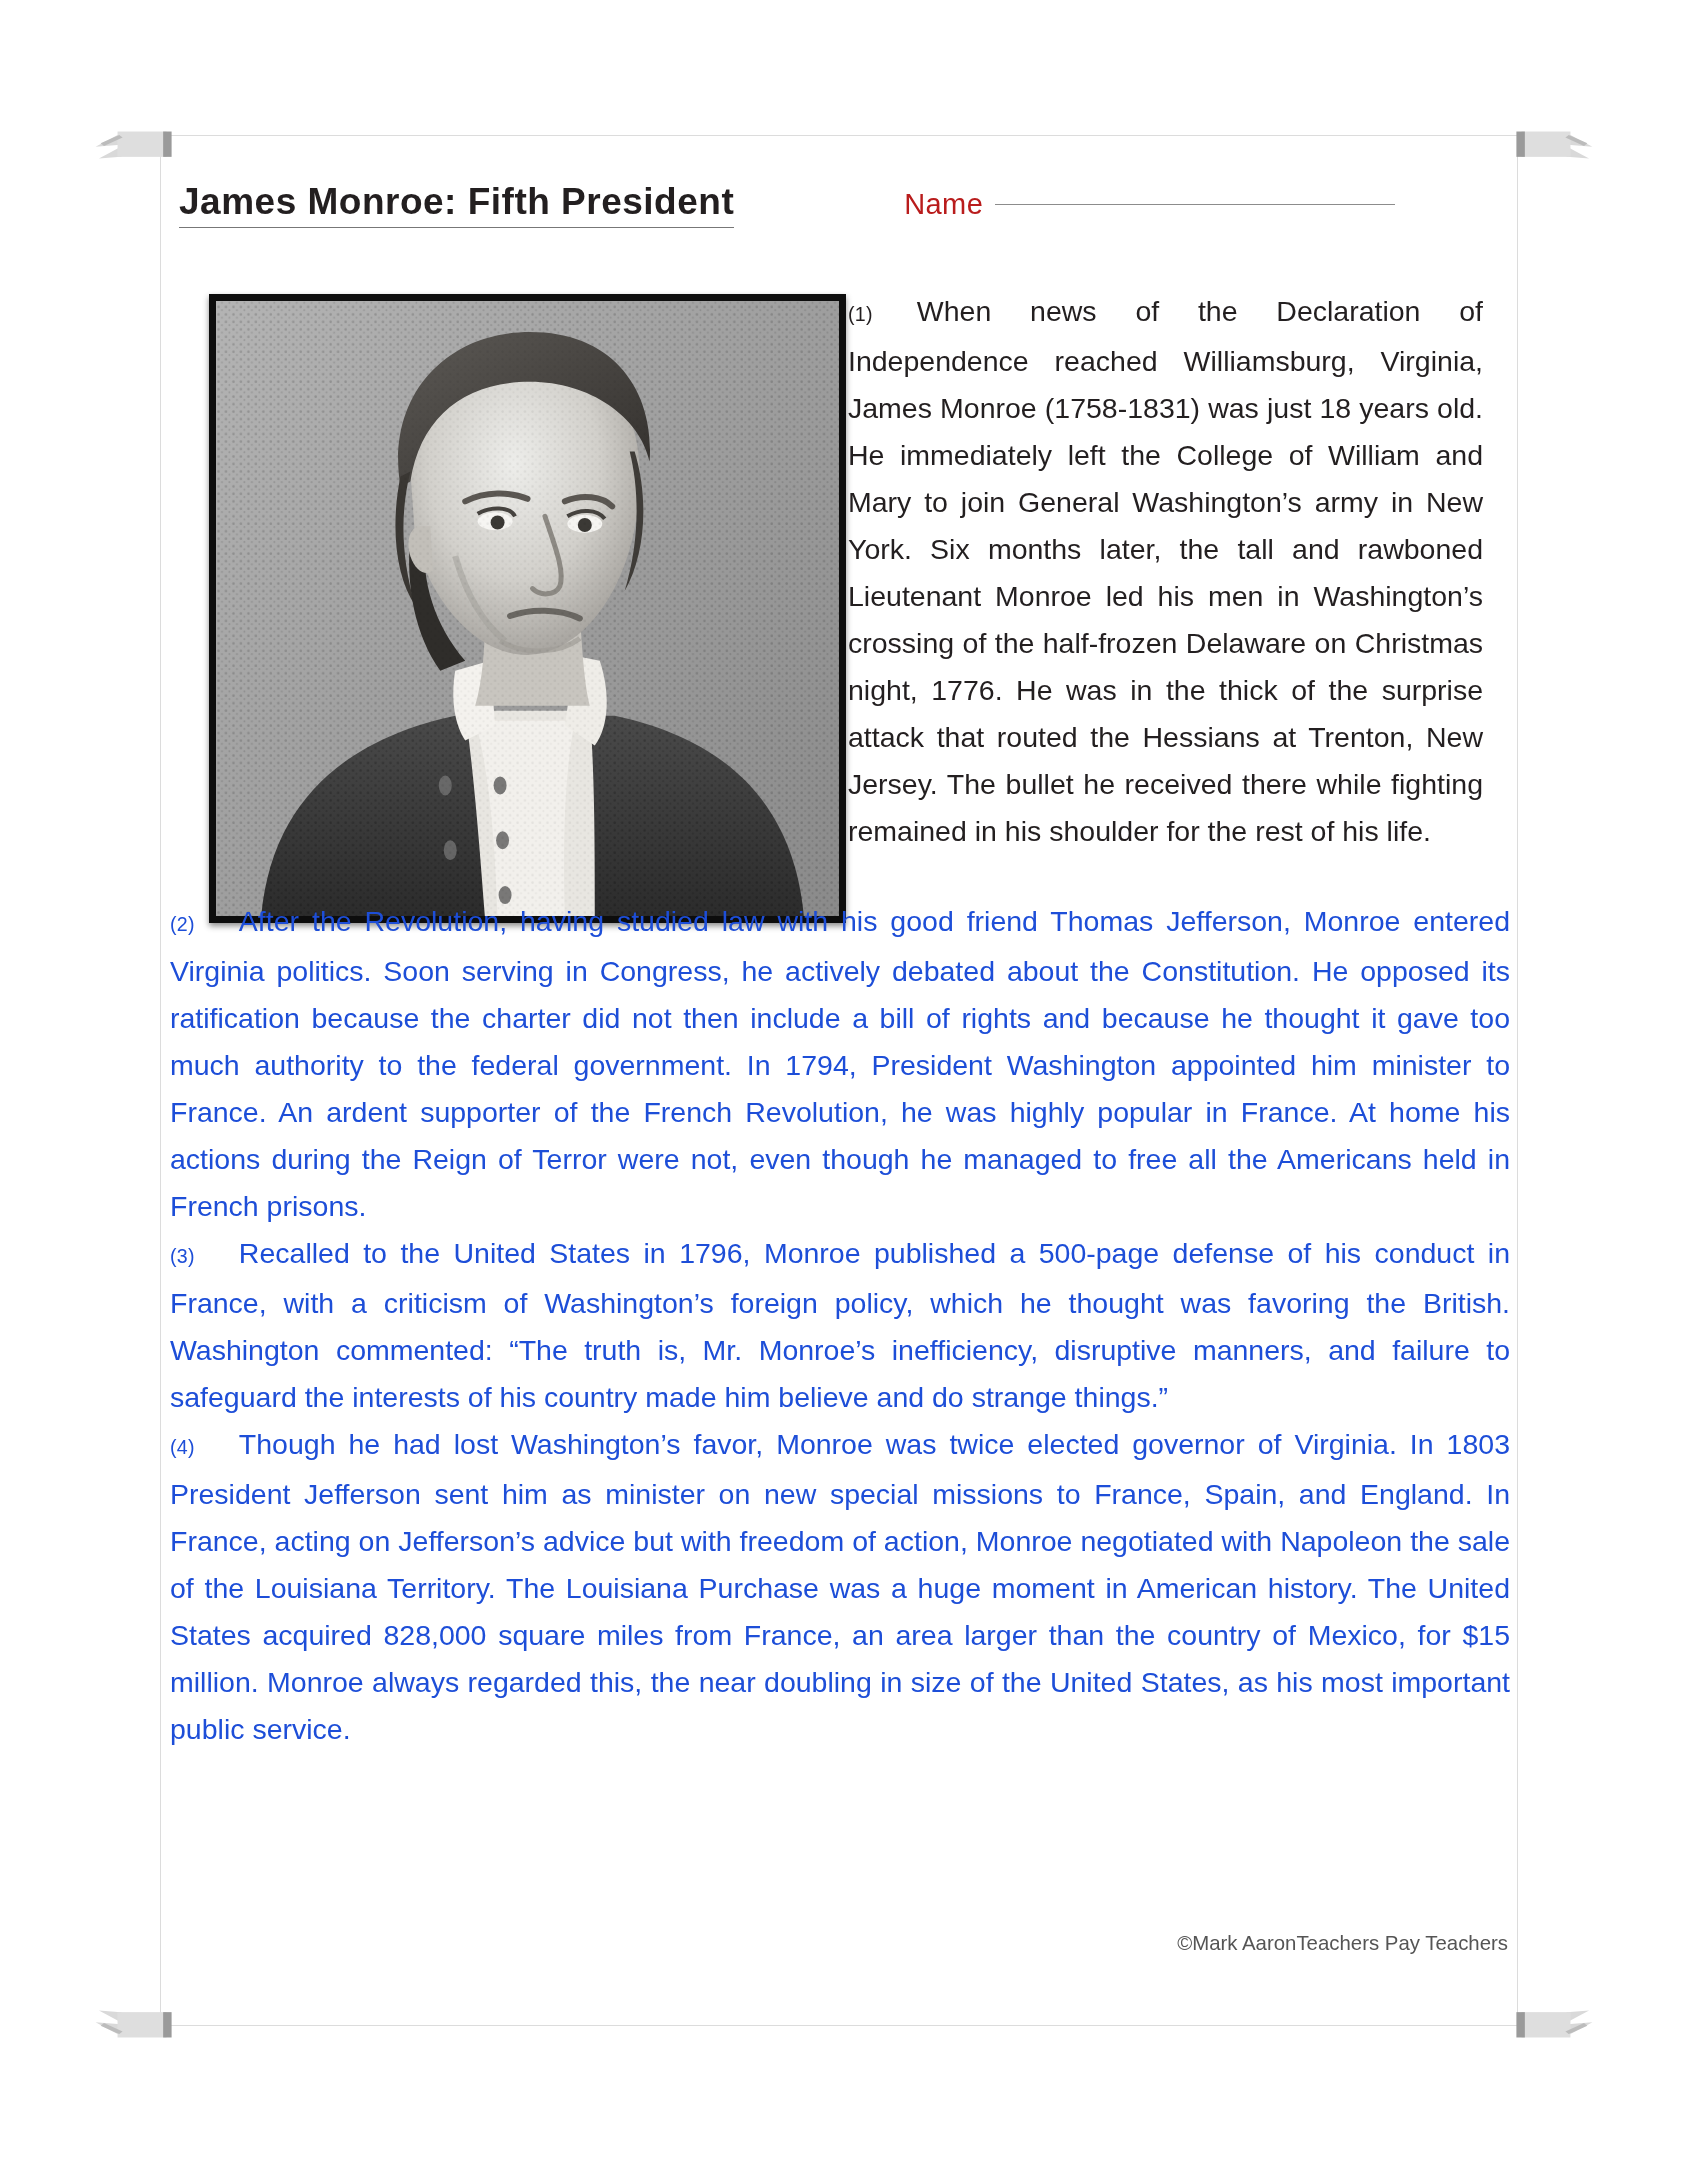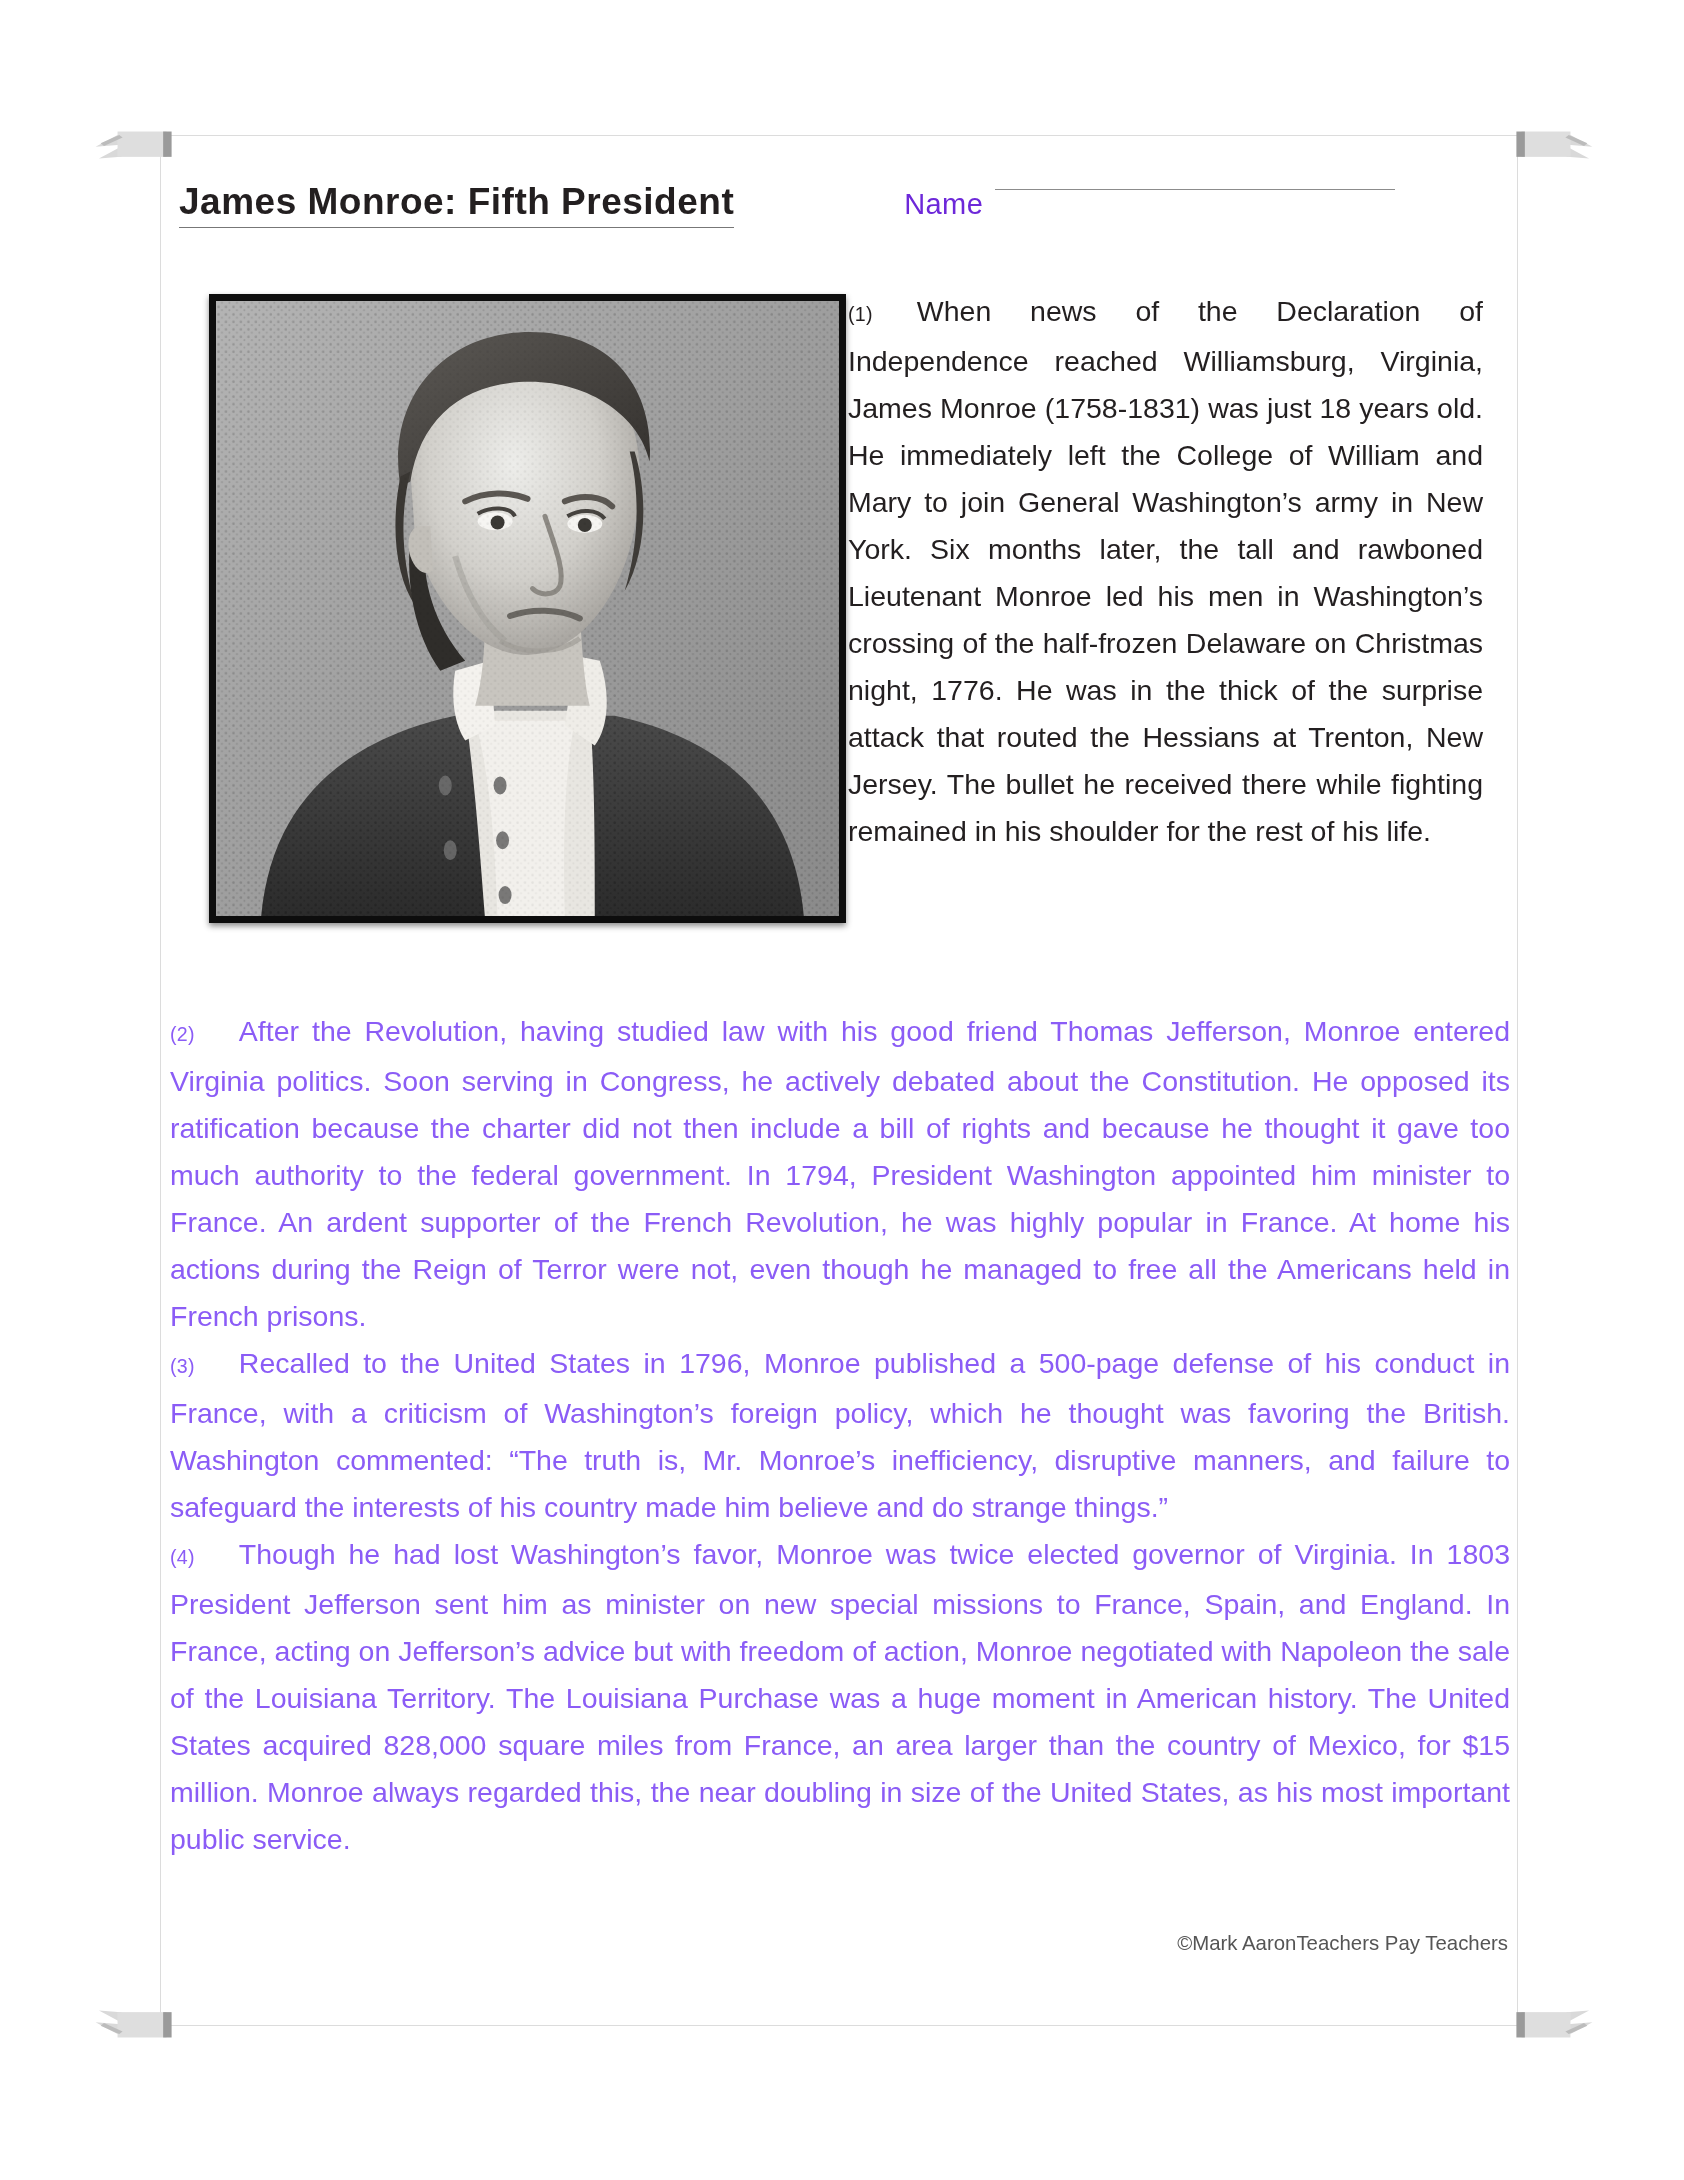--- a/index.html
+++ b/index.html
@@ -54,23 +54,23 @@
     font-weight: 700;
     letter-spacing: 0.5px;
     color: #231f20;
     border-bottom: 1.7px solid #777;
     padding-bottom: 4.3px;
     white-space: nowrap;
   }
   .name-block {
     margin-left: 170px;
     display: flex;
-    align-items: flex-start;
+    align-items: center;
     font-size: 29px;
-    color: #6d28d9;
+    color: #b91c1c;
     white-space: nowrap;
   }
   .name-label { letter-spacing: 0.4px; }
   .name-rule {
     display: inline-block;
     width: 400px;
     border-bottom: 1.7px solid #8c8c8c;
     margin-left: 12px;
     height: 0.9px;
   }
@@ -98,25 +98,25 @@
     width: 635px;
     font-size: 28.5px;
     line-height: 47px;
     text-align: justify;
     text-justify: inter-word;
     color: #231f20;
   }
   .full-text {
     position: absolute;
     left: 170px;
-    top: 1008px;
+    top: 898px;
     width: 1340px;
     font-size: 28.5px;
     line-height: 47px;
-    color: #8b5cf6;
+    color: #1d4ed8;
   }
   .para {
     text-align: justify;
     text-justify: inter-word;
     margin: 0 0 0 0;
   }
   .para:last-child { text-align: justify; }
   .para + .para { margin-top: 0px; }
   .pnum {
     font-size: 19.6px;

